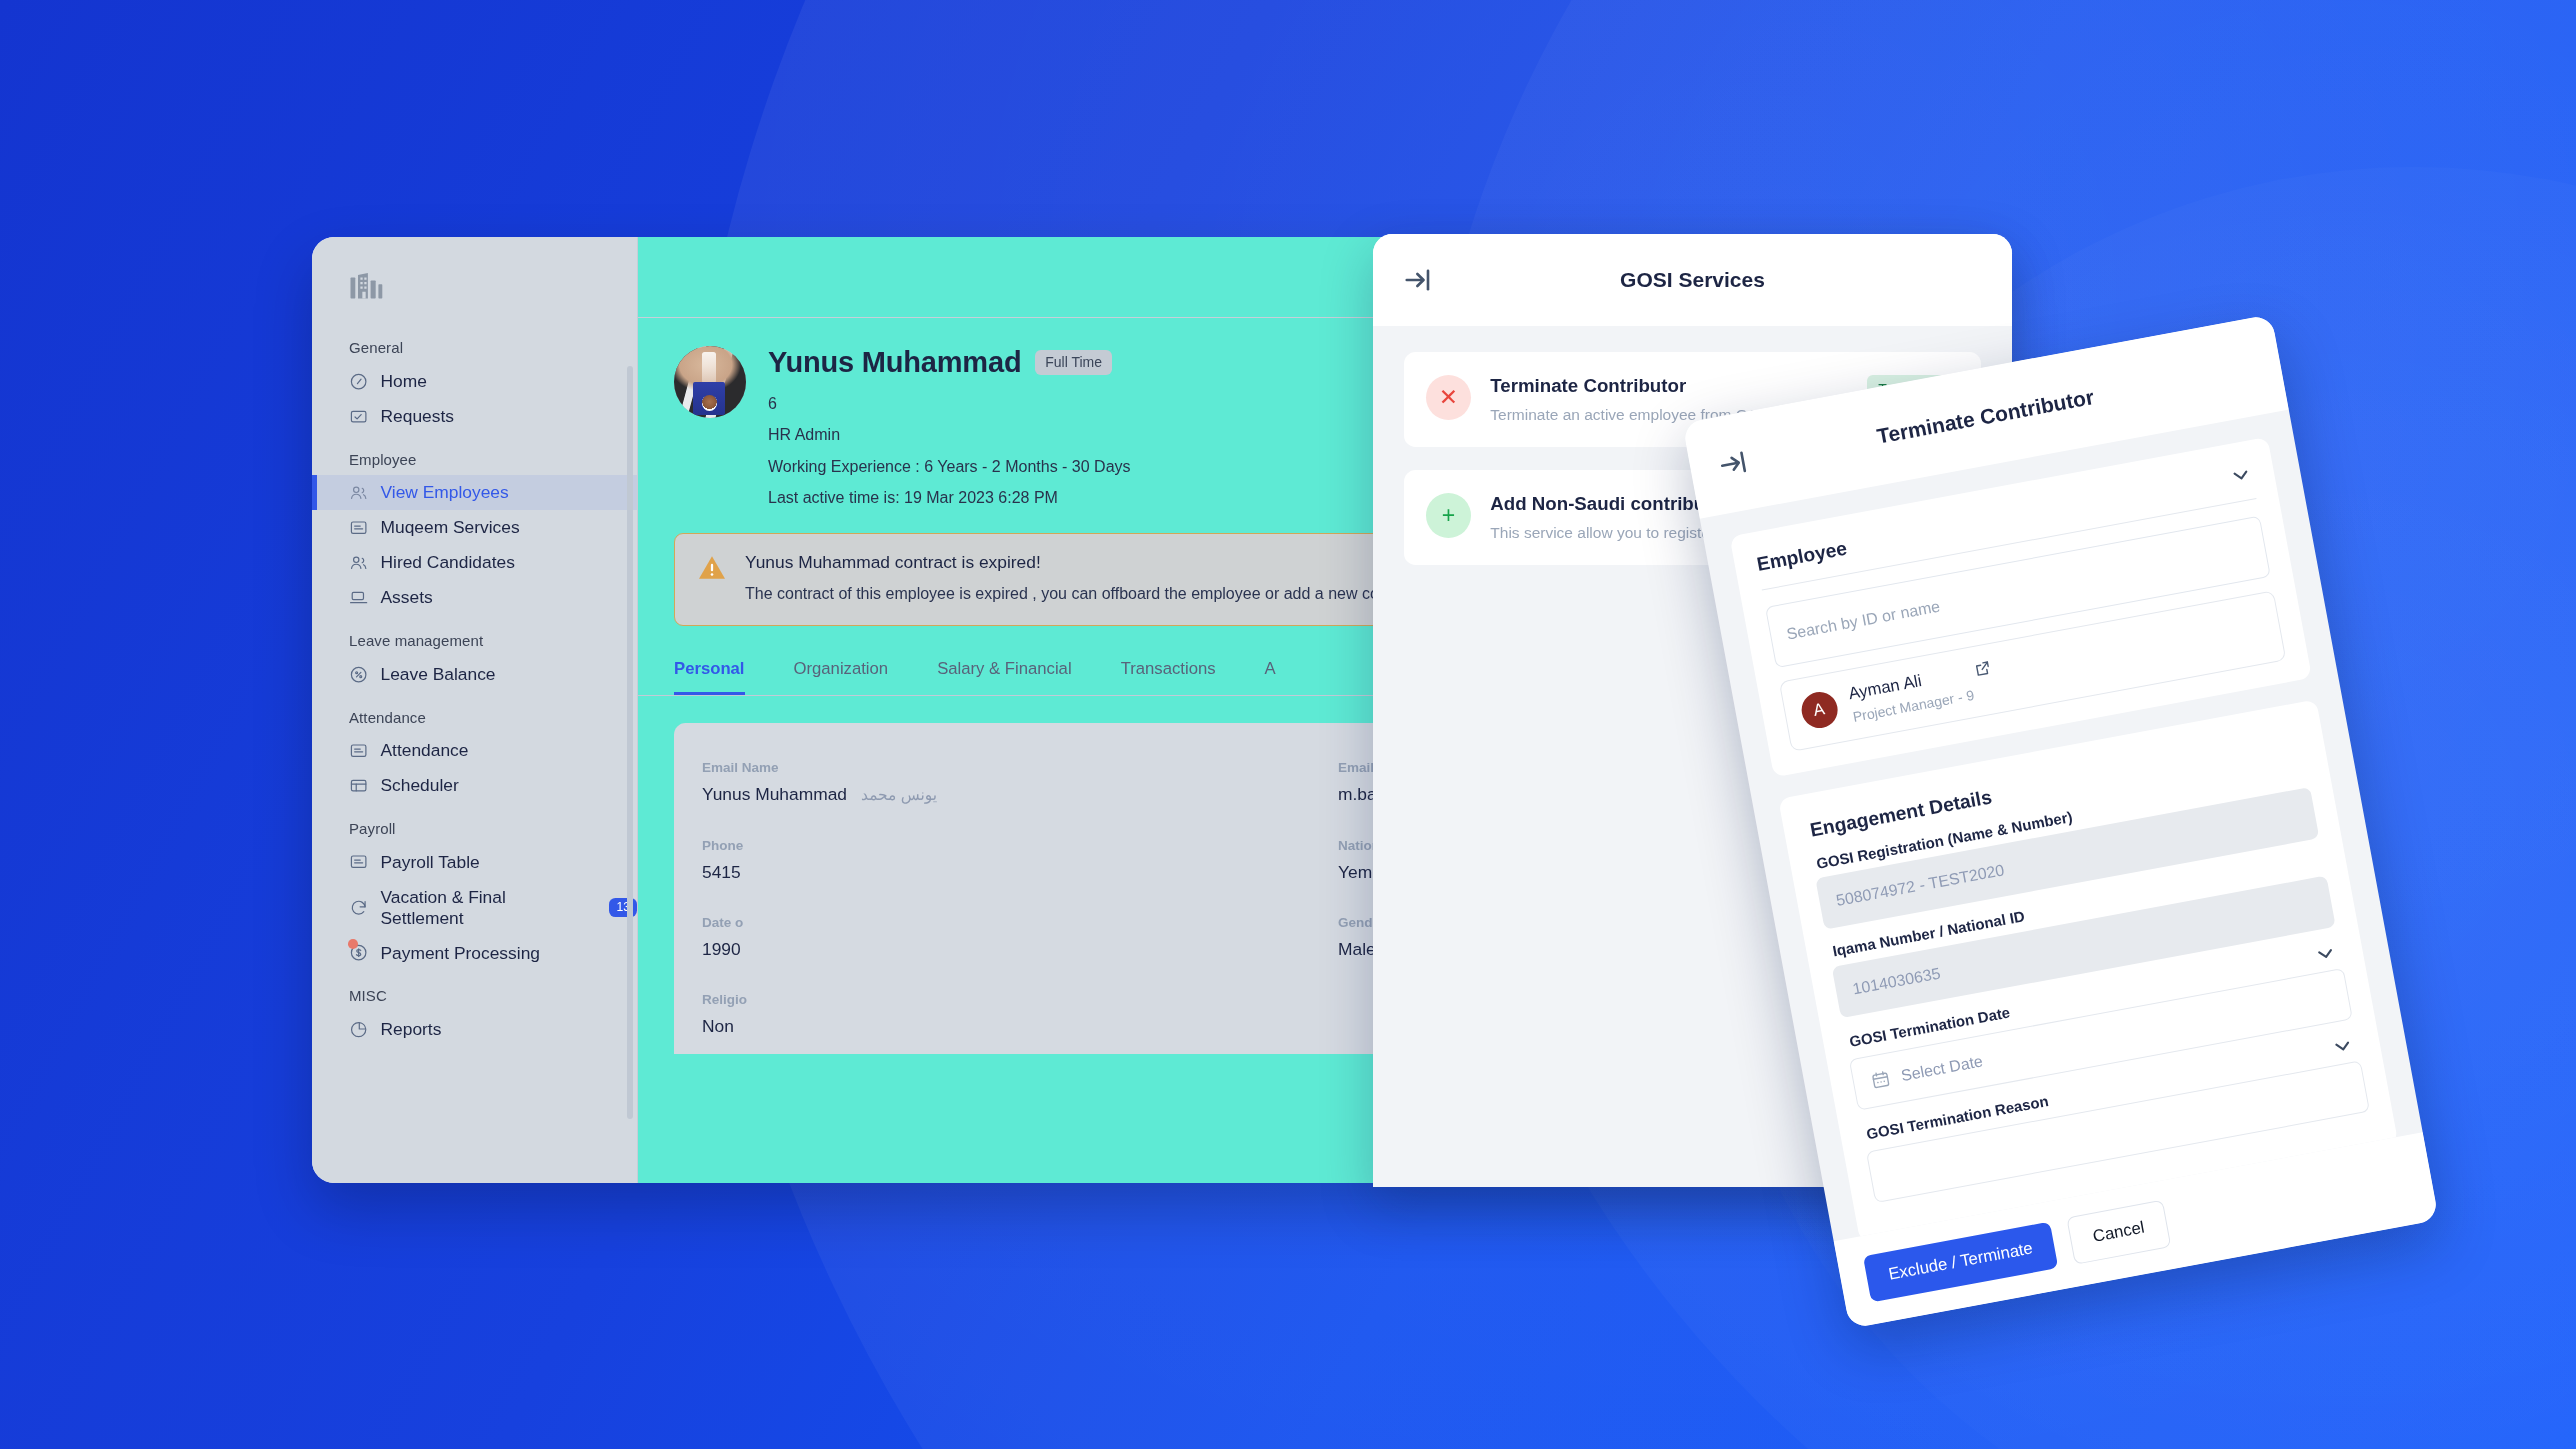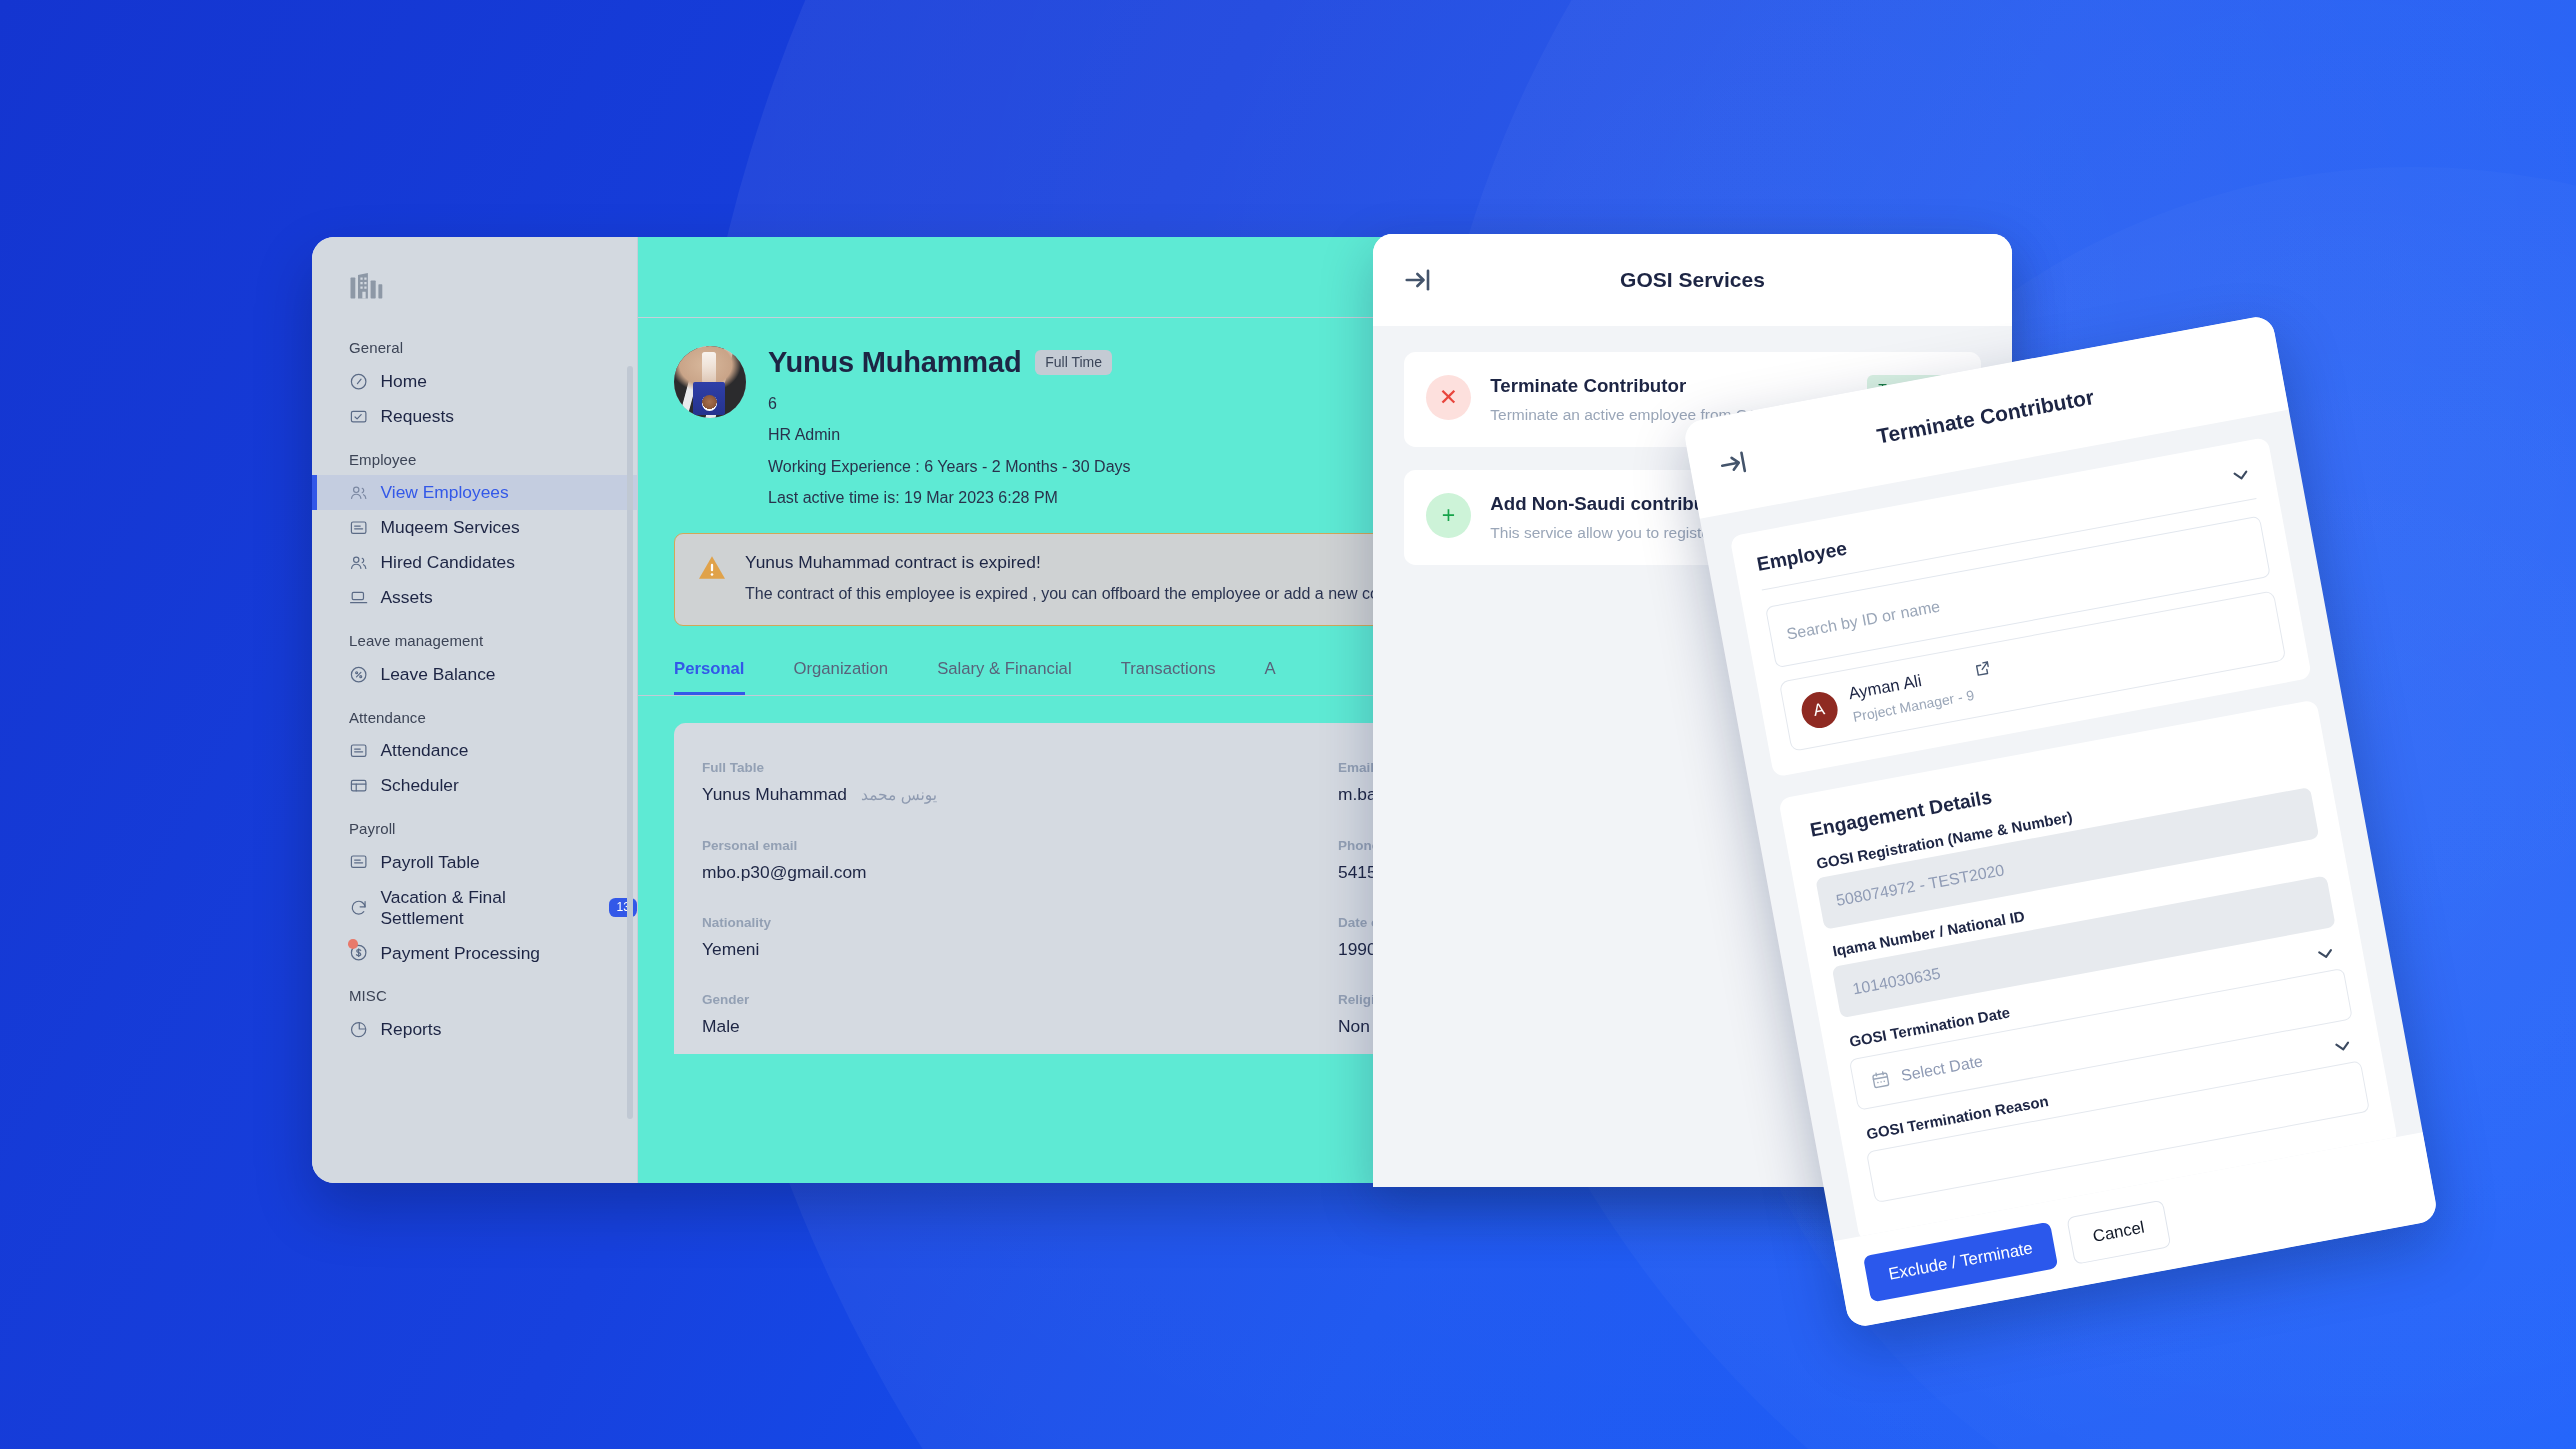--- a/index.html
+++ b/index.html
@@ -498,36 +498,30 @@
           <div class="tab active">Personal</div>
           <div class="tab">Organization</div>
           <div class="tab">Salary &amp; Financial</div>
           <div class="tab">Transactions</div>
           <div class="tab">A</div>
         </div>
 
       <div class="card">
         <div class="grid2" id="fields-root">
             <div class="fld">
-              <div class="fld-label">Full Table</div>
+              <div class="fld-label">Email Name</div>
               <div class="fld-value">
                 <span>Yunus Muhammad</span>
                 <span class="ar">يونس محمد</span>
               </div>
             </div>
             <div class="fld">
               <div class="fld-label">Email</div>
               <div class="fld-value">
                 <span>m.ba</span>
-              </div>
-            </div>
-            <div class="fld">
-              <div class="fld-label">Personal email</div>
-              <div class="fld-value">
-                <span>mbo.p30@gmail.com</span>
               </div>
             </div>
             <div class="fld">
               <div class="fld-label">Phone</div>
               <div class="fld-value">
                 <span>5415</span>
               </div>
             </div>
             <div class="fld">
               <div class="fld-label">Nationality</div>

